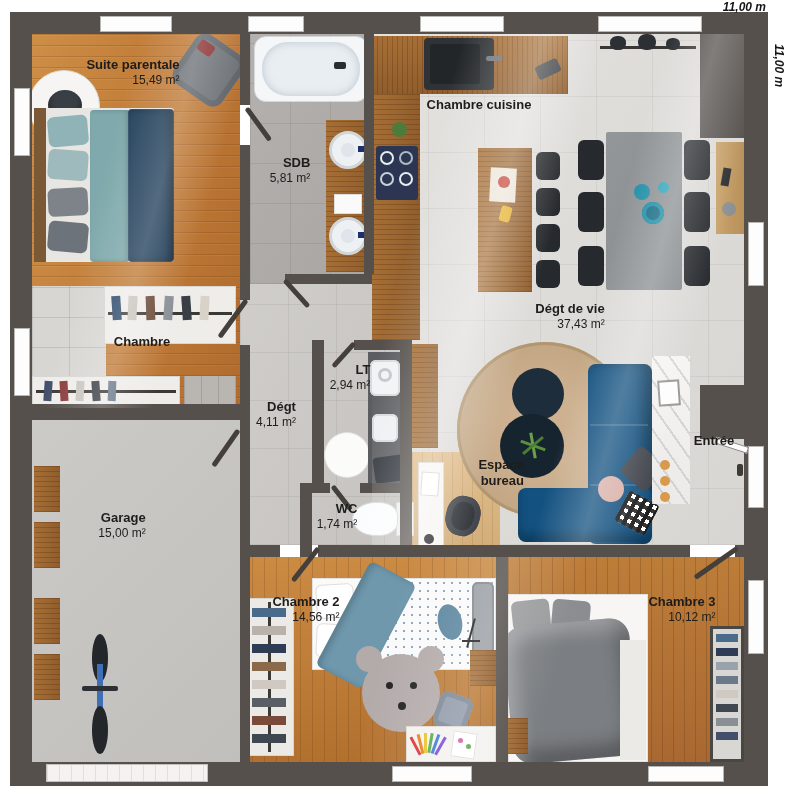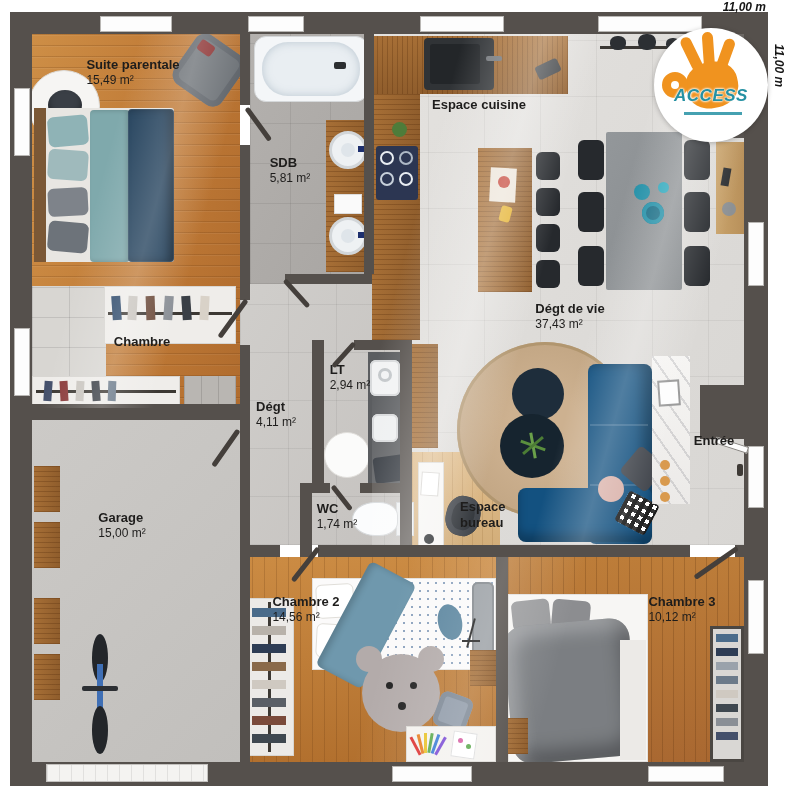--- a/index.html
+++ b/index.html
@@ -11,21 +11,21 @@
   .wood-v2{background-image:repeating-linear-gradient(90deg,rgba(90,48,12,.25) 0 1px,transparent 1px 11px),linear-gradient(180deg,#bd7d39,#a96831);}
   .woodc{background-image:repeating-linear-gradient(90deg,rgba(80,40,8,.28) 0 1px,transparent 1px 5px),linear-gradient(#a76f36,#8f5d2c);}
   .woodc2{background-image:repeating-linear-gradient(0deg,rgba(80,40,8,.28) 0 1px,transparent 1px 5px),linear-gradient(90deg,#a76f36,#8f5d2c);}
   .tileL{background-image:repeating-linear-gradient(0deg,rgba(0,0,0,.05) 0 1px,transparent 1px 56px),repeating-linear-gradient(90deg,rgba(0,0,0,.05) 0 1px,transparent 1px 56px),linear-gradient(120deg,#e4e2df,#d8d6d3);}
   .tileM{background-image:repeating-linear-gradient(0deg,rgba(0,0,0,.06) 0 1px,transparent 1px 48px),repeating-linear-gradient(90deg,rgba(0,0,0,.06) 0 1px,transparent 1px 48px),linear-gradient(120deg,#d0cecb,#c5c2bf);}
   .tileD{background-image:repeating-linear-gradient(0deg,rgba(0,0,0,.07) 0 1px,transparent 1px 40px),repeating-linear-gradient(90deg,rgba(0,0,0,.07) 0 1px,transparent 1px 40px),linear-gradient(120deg,#b4b1ae,#a8a5a2);}
   .concrete{background:linear-gradient(135deg,#cccac7,#c1bfbc);}
   .win{background:#fdfdfd;border:1px solid #b9b7b4;}
   .leaf{width:5px;background:#443f3b;border-radius:3px;transform-origin:50% 0;}
   .dk{background:#26292d;border-radius:6px;}
-  .lbl{transform:translate(-50%,-50%);text-align:left;color:#1e1d1c;white-space:nowrap;z-index:40;}
+  .lbl{transform:translate(-50%,-50%);text-align:right;color:#1e1d1c;white-space:nowrap;z-index:40;}
   .lbl .n{font-weight:700;font-size:13px;line-height:1.25;}
   .lbl .ar{font-size:12px;line-height:1.2;}
   .lbl.wrap{white-space:normal;width:64px;}
   .dim{font-style:italic;font-weight:700;font-size:12px;color:#161616;z-index:50;}
   .ray{pointer-events:none;z-index:30;}
   .logo{width:114px;height:114px;border-radius:50%;background:#fff;box-shadow:0 1px 5px rgba(0,0,0,.25);z-index:60;}
   .orange{background:#f0931f;}
 </style>
 </head>
 <body>
@@ -277,66 +277,57 @@
 
   <div class="p lbl" style="left:133px;top:72px">
     <div class="n">Suite parentale</div>
     <div class="ar">15,49 m²</div>
   </div>
   <div class="p lbl" style="left:290px;top:170px">
     <div class="n">SDB</div>
     <div class="ar">5,81 m²</div>
   </div>
   <div class="p lbl" style="left:479px;top:105px">
-    <div class="n">Espace cuisine</div>
+    <div class="n">Chambre cuisine</div>
   </div>
   <div class="p lbl" style="left:570px;top:316px">
     <div class="n">Dégt de vie</div>
     <div class="ar">37,43 m²</div>
   </div>
   <div class="p lbl" style="left:142px;top:342px">
     <div class="n">Chambre</div>
   </div>
   <div class="p lbl" style="left:276px;top:414px">
     <div class="n">Dégt</div>
     <div class="ar">4,11 m²</div>
   </div>
   <div class="p lbl" style="left:350px;top:377px">
     <div class="n">LT</div>
     <div class="ar">2,94 m²</div>
   </div>
   <div class="p lbl" style="left:337px;top:516px">
     <div class="n">WC</div>
     <div class="ar">1,74 m²</div>
   </div>
-  <div class="p lbl wrap" style="left:492px;top:515px">
+  <div class="p lbl wrap" style="left:492px;top:473px">
     <div class="n">Espace bureau</div>
   </div>
   <div class="p lbl" style="left:714px;top:441px">
     <div class="n">Entrée</div>
   </div>
   <div class="p lbl" style="left:122px;top:525px">
     <div class="n">Garage</div>
     <div class="ar">15,00 m²</div>
   </div>
   <div class="p lbl" style="left:306px;top:609px">
     <div class="n">Chambre 2</div>
     <div class="ar">14,56 m²</div>
   </div>
   <div class="p lbl" style="left:682px;top:609px">
     <div class="n">Chambre 3</div>
     <div class="ar">10,12 m²</div>
   </div>
 
-  <div class="p logo" style="left:654px;top:28px">
-    <div class="p orange" style="left:32px;top:8px;width:11px;height:36px;border-radius:6px;transform:rotate(-26deg)"></div>
-    <div class="p orange" style="left:49px;top:4px;width:11px;height:40px;border-radius:6px;transform:rotate(-4deg)"></div>
-    <div class="p orange" style="left:66px;top:10px;width:11px;height:34px;border-radius:6px;transform:rotate(20deg)"></div>
-    <div class="p orange" style="left:32px;top:34px;width:52px;height:46px;border-radius:45%;transform:rotate(-12deg)"></div>
-    <div class="p" style="left:8px;top:44px;width:26px;height:26px;border:9px solid #f0931f;border-radius:50%"></div>
-    <div class="p" style="left:10px;top:58px;width:94px;text-align:center;font-weight:700;font-style:italic;font-size:17px;letter-spacing:.5px;color:#2591a3;text-shadow:0 0 2px #fff,0 0 2px #fff,0 0 3px #fff">ACCESS</div>
-    <div class="p" style="left:30px;top:84px;width:58px;height:3px;background:#2591a3;opacity:.85"></div>
-  </div>
 
   <div class="p dim" style="left:688px;top:0;width:78px;text-align:right">11,00 m</div>
   <div class="p dim" style="left:786px;top:44px;width:70px;transform:rotate(90deg);transform-origin:0 0">11,00 m</div>
 
 </div>
 
 </body></html>

